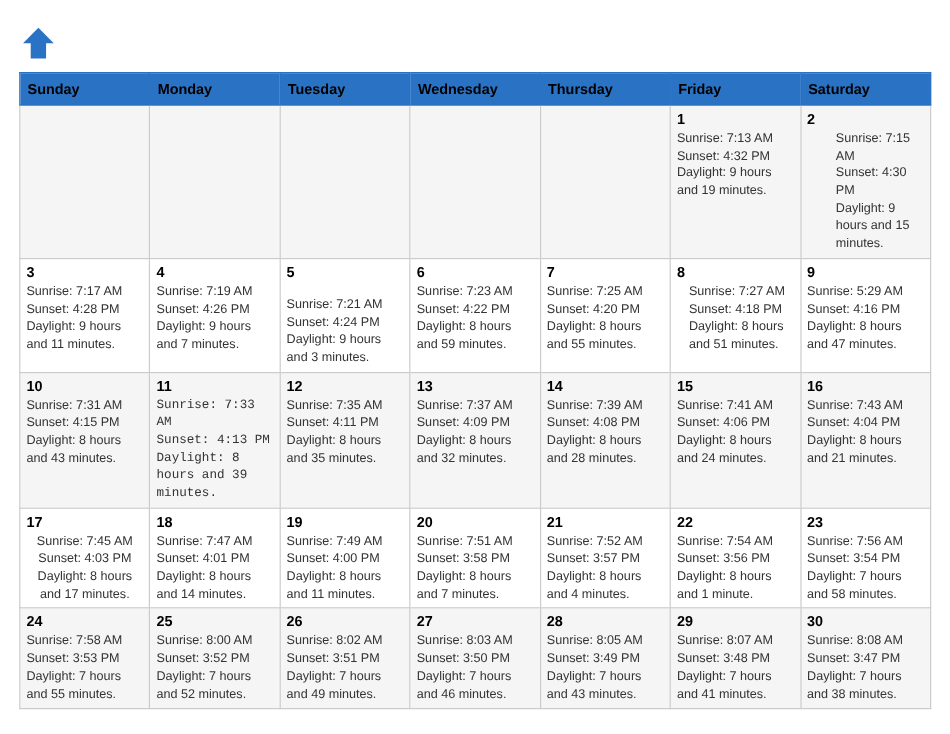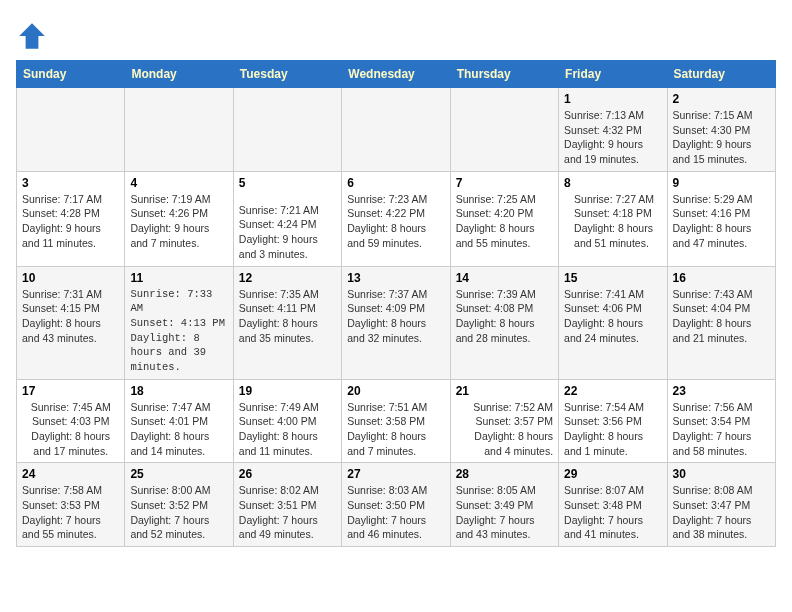--- a/index.html
+++ b/index.html
@@ -53,21 +53,21 @@
       font-size: 16px;
       color: #333;
     }
     table {
       width: 100%;
       border-collapse: collapse;
       font-size: 11px;
     }
     thead tr th {
       background-color: #2a72c3;
-      color: #fef9c3;
+      color: #000000;
       text-align: left;
       padding: 6px 6px;
       font-size: 12px;
       font-weight: bold;
       border: 1px solid #2a72c3;
     }
     tbody tr td {
       border: 1px solid #ccc;
       vertical-align: top;
       padding: 4px 5px;
@@ -134,21 +134,21 @@
         <td class="empty-cell"></td>
         <td class="empty-cell"></td>
         <td>
           <div class="day-number">1</div>
           <div class="day-info" style="white-space: pre-line;">Sunrise: 7:13 AM
 Sunset: 4:32 PM
 Daylight: 9 hours and 19 minutes.</div>
         </td>
         <td>
           <div class="day-number">2</div>
-          <div class="day-info" style="white-space: pre-line;">Sunrise: 7:15 AM
+          <div class="day-info" style="white-space: pre-line; margin-left: 24px;">Sunrise: 7:15 AM
 Sunset: 4:30 PM
 Daylight: 9 hours and 15 minutes.</div>
         </td>
       </tr>
       <tr>
         <td>
           <div class="day-number">3</div>
           <div class="day-info" style="white-space: pre-line;">Sunrise: 7:17 AM
 Sunset: 4:28 PM
 Daylight: 9 hours and 11 minutes.</div>
@@ -254,21 +254,21 @@
 Daylight: 8 hours and 11 minutes.</div>
         </td>
         <td>
           <div class="day-number">20</div>
           <div class="day-info" style="white-space: pre-line;">Sunrise: 7:51 AM
 Sunset: 3:58 PM
 Daylight: 8 hours and 7 minutes.</div>
         </td>
         <td>
           <div class="day-number">21</div>
-          <div class="day-info" style="white-space: pre-line; text-align: right;">Sunrise: 7:52 AM
+          <div class="day-info" style="white-space: pre-line;">Sunrise: 7:52 AM
 Sunset: 3:57 PM
 Daylight: 8 hours and 4 minutes.</div>
         </td>
         <td>
           <div class="day-number">22</div>
           <div class="day-info" style="white-space: pre-line;">Sunrise: 7:54 AM
 Sunset: 3:56 PM
 Daylight: 8 hours and 1 minute.</div>
         </td>
         <td>

